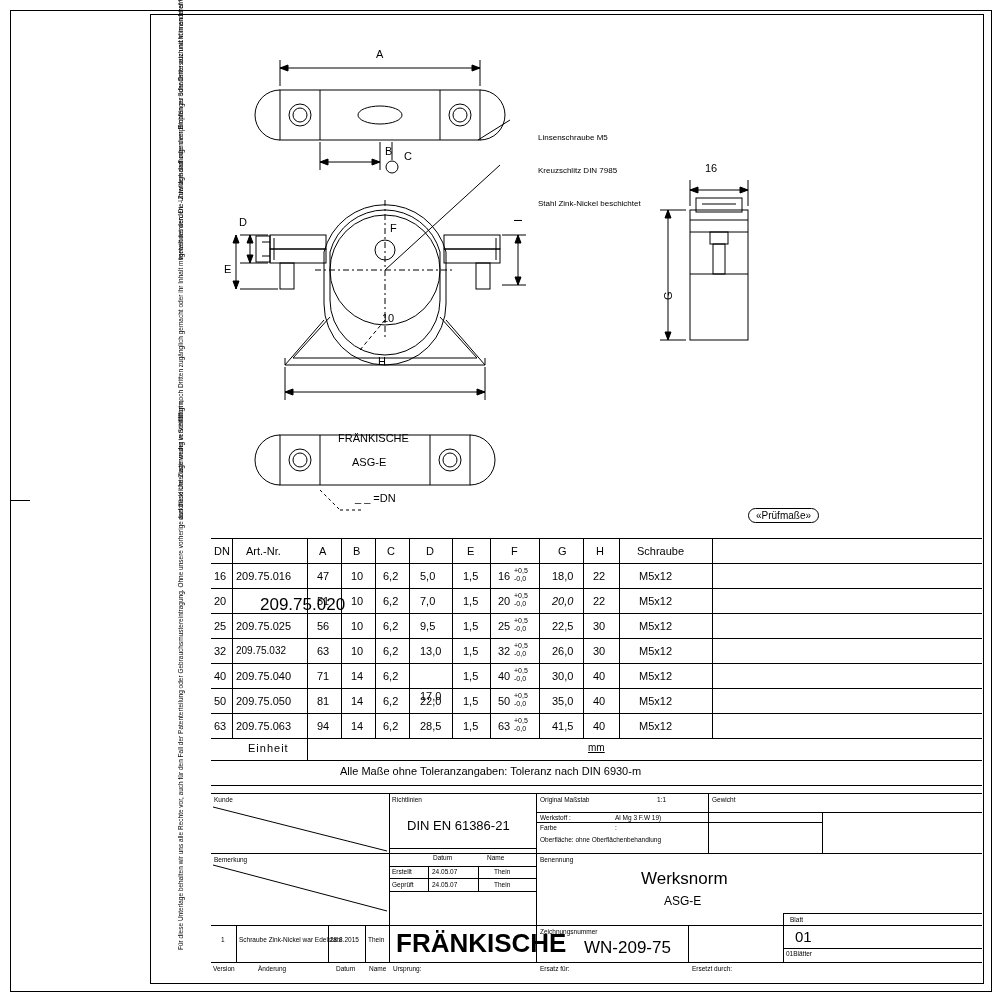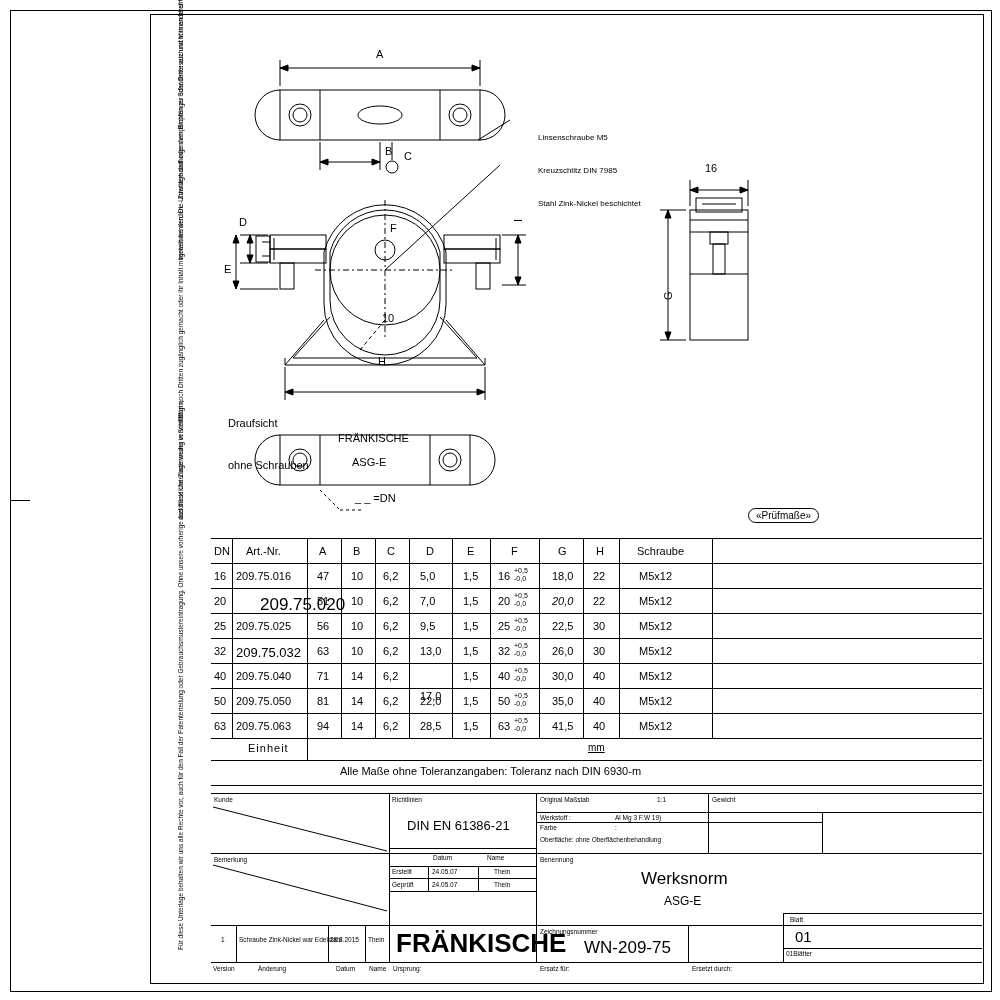--- a/index.html
+++ b/index.html
@@ -178,24 +178,20 @@
   <div class="txt dim" style="left:382px;top:312px;">10</div>
   <div class="txt dim" style="left:705px;top:162px;">16</div>
   <div class="txt dim" style="left:662px;top:300px;transform:rotate(-90deg);transform-origin:0 0;">G</div>
 
   <div class="txt small" style="left:538px;top:110px;line-height:11px;">
     <div>Linsenschraube M5</div>
     <div>Kreuzschlitz DIN 7985</div>
     <div>Stahl Zink-Nickel beschichtet</div>
   </div>
 
-  <div class="txt" style="left:228px;top:388px;font-size:11px;line-height:14px;">
-    <div>Draufsicht</div>
-    <div>ohne Schrauben</div>
-  </div>
 
   <div class="txt" style="left:338px;top:432px;font-size:11px;">FRÄNKISCHE</div>
   <div class="txt" style="left:352px;top:456px;font-size:11px;">ASG-E</div>
   <div class="txt" style="left:355px;top:492px;font-size:11px;">_ _ =DN</div>
 
   <div style="position:absolute;left:748px;top:508px;border:1px solid #000;border-radius:9px;padding:1px 7px;font-size:10px;">«Prüfmaße»</div>
 
   <div class="ln hl" style="left:211px;top:538px;width:771px;"></div>
   <div class="ln hl" style="left:211px;top:563px;width:771px;"></div>
   <div class="ln hl" style="left:211px;top:588px;width:771px;"></div>
@@ -267,21 +263,21 @@
       <div class="txt" style="left: 383px; top: 620px; font-size: 11px;">6,2</div>
       <div class="txt" style="left: 420px; top: 620px; font-size: 11px;">9,5</div>
       <div class="txt" style="left: 463px; top: 620px; font-size: 11px;">1,5</div>
       <div class="txt" style="left: 498px; top: 620px; font-size: 11px;">25</div>
       <div class="txt" style="left: 514px; top: 617px; font-size: 7px; line-height: 8px; white-space: pre;">+0,5
 -0,0</div>
       <div class="txt" style="left: 552px; top: 620px; font-size: 11px;">22,5</div>
       <div class="txt" style="left: 593px; top: 620px; font-size: 11px;">30</div>
       <div class="txt" style="left: 639px; top: 620px; font-size: 11px;">M5x12</div>
       <div class="txt" style="left: 214px; top: 645px; font-size: 11px;">32</div>
-      <div class="txt" style="left: 236px; top: 645px; font-size: 13px;">209.75.032</div>
+      <div class="txt" style="left: 236px; top: 645px; font-size: 10px;">209.75.032</div>
       <div class="txt" style="left: 317px; top: 645px; font-size: 11px;">63</div>
       <div class="txt" style="left: 351px; top: 645px; font-size: 11px;">10</div>
       <div class="txt" style="left: 383px; top: 645px; font-size: 11px;">6,2</div>
       <div class="txt" style="left: 420px; top: 645px; font-size: 11px;">13,0</div>
       <div class="txt" style="left: 463px; top: 645px; font-size: 11px;">1,5</div>
       <div class="txt" style="left: 498px; top: 645px; font-size: 11px;">32</div>
       <div class="txt" style="left: 514px; top: 642px; font-size: 7px; line-height: 8px; white-space: pre;">+0,5
 -0,0</div>
       <div class="txt" style="left: 552px; top: 645px; font-size: 11px;">26,0</div>
       <div class="txt" style="left: 593px; top: 645px; font-size: 11px;">30</div>

